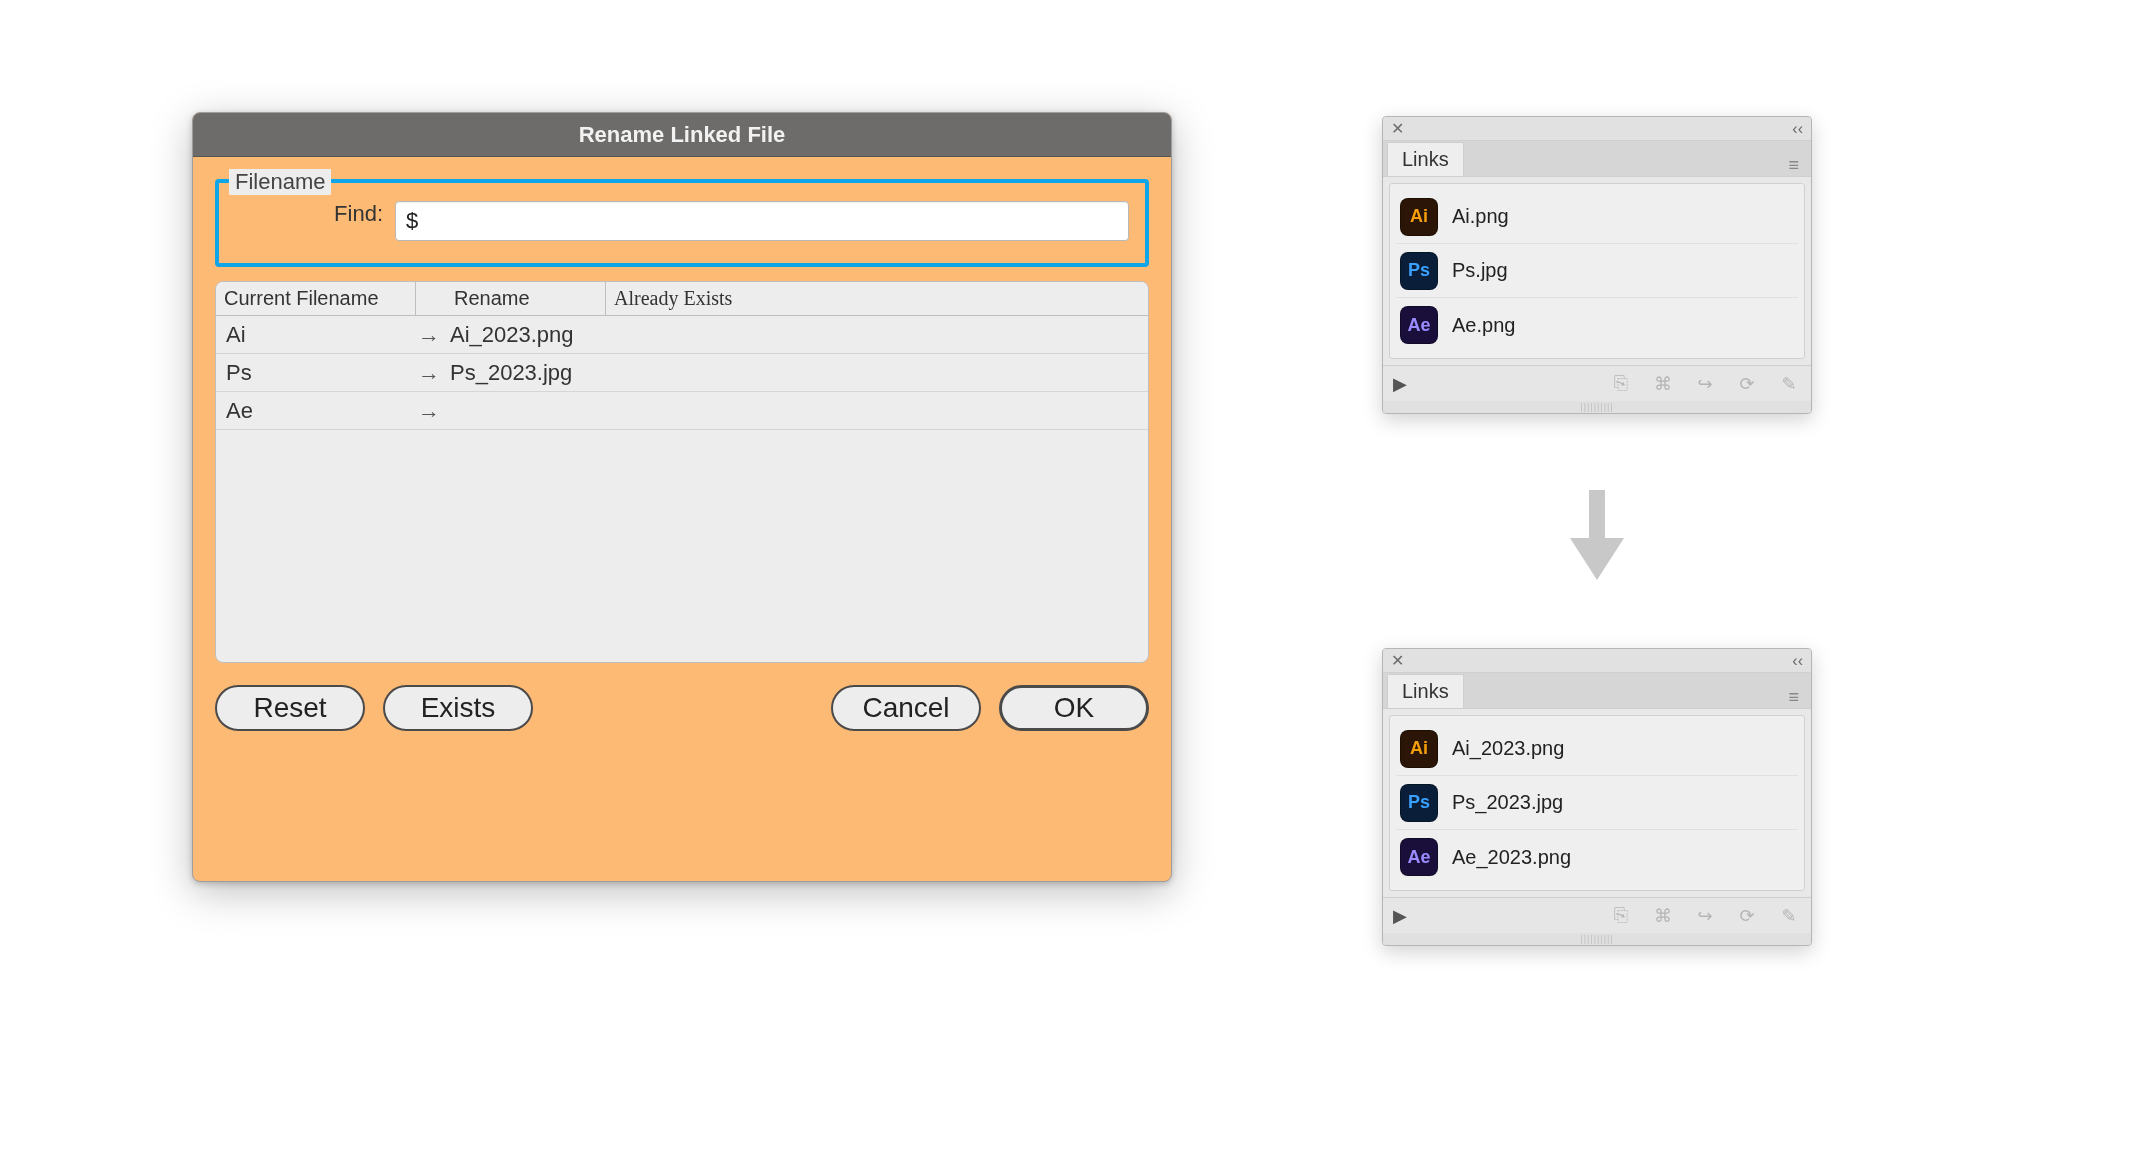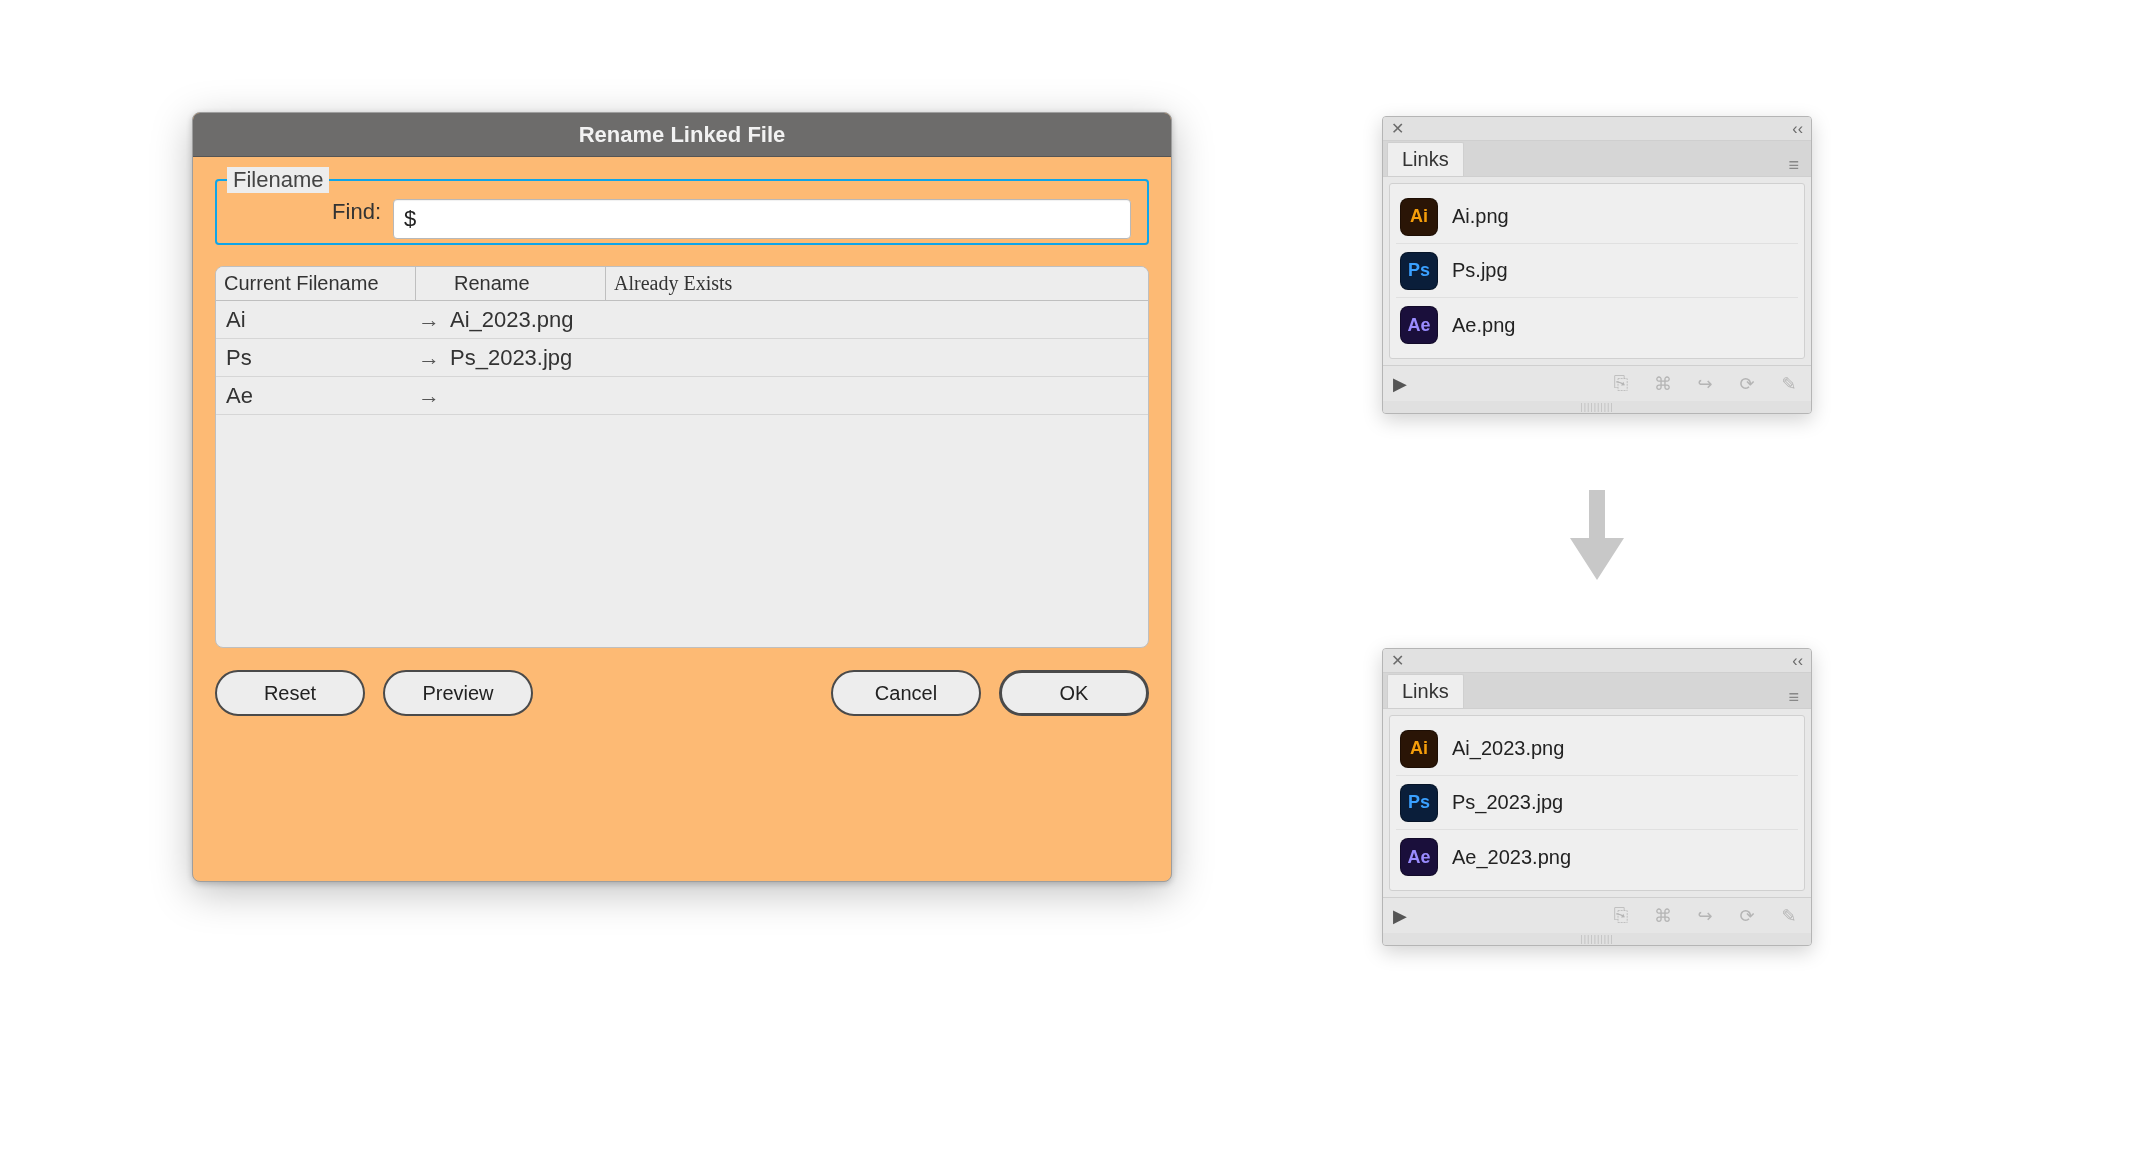--- a/index.html
+++ b/index.html
@@ -32,24 +32,24 @@
     font-weight: 600;
     display: flex;
     align-items: center;
     justify-content: center;
     border-bottom: 1px solid #555;
   }
   .dialog-body {
     padding: 22px;
   }
   .fieldset {
-    border: 2px solid #0ea5e9;
+    border: 4px solid #0ea5e9;
     border-radius: 4px;
-    padding: 18px 16px 4px 16px;
-    margin-bottom: 21px;
+    padding: 18px 16px 22px 16px;
+    margin-bottom: 14px;
     position: relative;
   }
   .fieldset-legend {
     position: absolute;
     top: -14px;
     left: 10px;
     background: #ededed;
     padding: 0 6px;
     font-size: 22px;
     color: #444;
@@ -127,21 +127,21 @@
     margin-top: 22px;
     align-items: center;
   }
   .spacer { flex: 1; }
   .pill-btn {
     height: 46px;
     min-width: 150px;
     border: 2px solid #4a4a4a;
     border-radius: 23px;
     background: #ededed;
-    font-size: 20px;
+    font-size: 28px;
     color: #222;
     cursor: pointer;
     display: flex;
     align-items: center;
     justify-content: center;
   }
   .pill-btn.strong { border-width: 3px; }
 
   
   .links-panel {
@@ -303,21 +303,21 @@
         </div>
         <div class="table-row">
           <div class="td-current">Ae</div>
           <div class="td-arrow">→</div>
         </div>
       </div>
     </div>
 
     <div class="button-row">
       <button class="pill-btn">Reset</button>
-      <button class="pill-btn">Preview</button>
+      <button class="pill-btn">Exists</button>
       <div class="spacer"></div>
       <button class="pill-btn">Cancel</button>
       <button class="pill-btn strong">OK</button>
     </div>
 
   </div>
 </div>
 
 <div class="links-panel top">
   <div class="panel-top">

